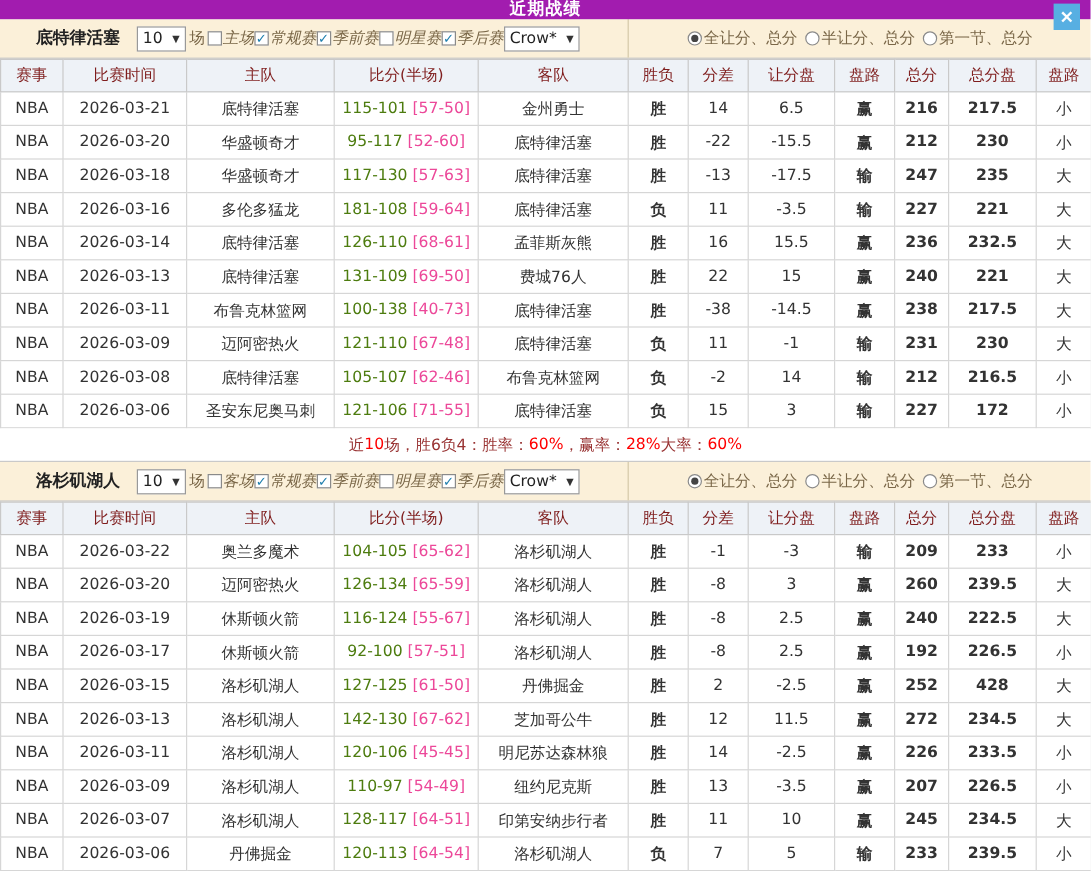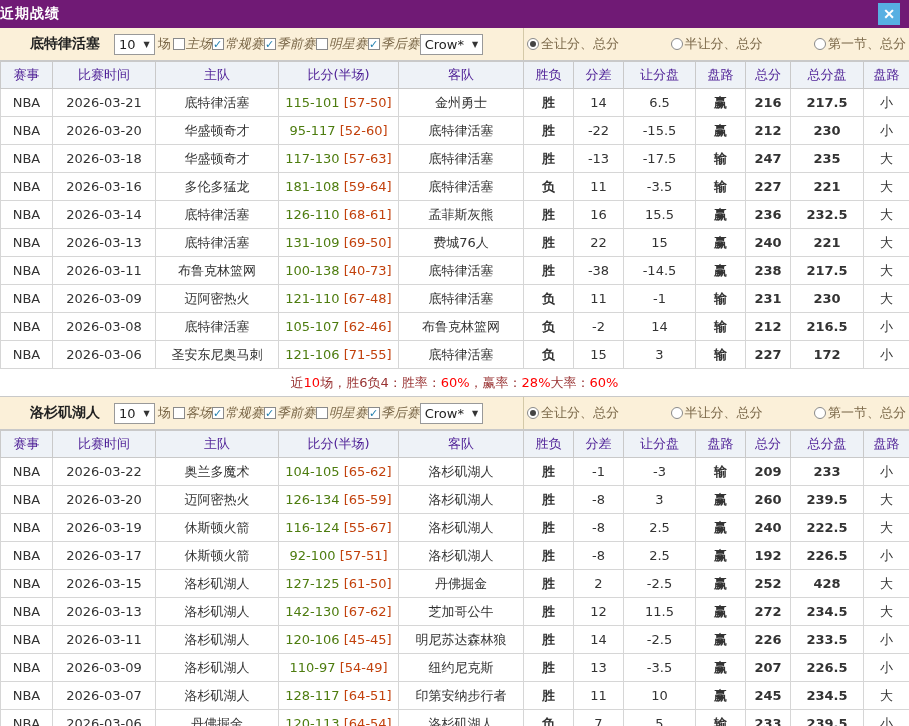--- a/index.html
+++ b/index.html
@@ -2,54 +2,54 @@
 <html><head>
 <meta charset="utf-8">
 <style>
   html,body{margin:0;padding:0;background:#fff;}
   .window{
     width:909px;height:726px;overflow:hidden;position:relative;
     font-family:"DejaVu Sans","Liberation Sans",sans-serif;
     background:#fff;
   }
   
-  .titlebar{height:28px;background:#701a75;display:flex;align-items:center;justify-content:flex-start;position:relative;}
+  .titlebar{height:16px;background:#a21caf;display:flex;align-items:center;justify-content:center;position:relative;}
   .titlebar .title{color:#fff;font-weight:bold;font-size:14px;letter-spacing:1px;}
   .close-btn{
     position:absolute;right:9px;top:3px;width:22px;height:22px;
     background:#57afe2;border:0;padding:0;cursor:pointer;
     color:#fff;font-size:14px;font-weight:bold;line-height:22px;text-align:center;
   }
   
   .filterbar{height:32px;background:#fbf0d9;border-bottom:1px solid #c9c9c9;display:flex;font-size:13px;color:#7a6748;}
   .fb-left{width:523px;box-sizing:border-box;display:flex;align-items:center;padding-left:30px;white-space:nowrap;}
-  .fb-right{flex:1;display:flex;align-items:center;justify-content:space-between;border-left:1px solid #d4c9a8;white-space:nowrap;gap:20px;}
+  .fb-right{flex:1;display:flex;align-items:center;justify-content:center;border-left:1px solid #d4c9a8;white-space:nowrap;}
   .team{font-weight:bold;color:#222;font-size:14px;margin-right:14px;}
   .select{display:inline-flex;align-items:center;background:#fff;border:1px solid #999;height:19px;padding:0 4px;color:#222;cursor:pointer;}
   .select .sel-val{font-size:13px;margin-right:8px;}
   .select .arrow{font-size:8px;color:#333;}
   .unit{margin:0 2px 0 3px;}
   .chk{display:inline-flex;align-items:center;cursor:pointer;margin:0;font-style:italic;}
   .box{width:12px;height:12px;border:1px solid #8a8a8a;background:#fff;font-size:11px;line-height:11px;color:#1f7fae;text-align:center;display:inline-block;box-sizing:border-box;margin-right:1px;font-weight:bold;}
   .radio{display:inline-flex;align-items:center;cursor:pointer;margin:0 3px;}
   .rdot{width:12px;height:12px;border:1px solid #8a8a8a;border-radius:50%;background:#fff;display:inline-block;box-sizing:border-box;position:relative;margin-right:2px;}
   .rdot.sel::after{content:"";position:absolute;left:2px;top:2px;width:6px;height:6px;border-radius:50%;background:#444;}
   
   table.grid{border-collapse:collapse;table-layout:fixed;width:909px;font-size:13px;}
   table.grid th{
-    background:#eef2f7;color:#4c1d95;font-weight:normal;height:26px;
+    background:#eef2f7;color:#7f1d1d;font-weight:normal;height:26px;
     border:1px solid #c9c9c9;padding:0;text-align:center;
   }
   table.grid td{
     height:27px;border:1px solid #d6d6d6;padding:0;text-align:center;color:#333;background:#fff;
     overflow:hidden;white-space:nowrap;
   }
   .t-focus{color:#2d9b2d;}
   .score{font-weight:normal;color:#4d7c0f;}
-  .half{color:#c2410c;}
+  .half{color:#ec4899;}
   .win{color:#e60000;font-weight:bold;}
   .loss{color:#2d9b2d;font-weight:bold;}
   .c-total{color:#3333cc;font-weight:bold;}
   .ou-big{color:#e60000;}
   .ou-small{color:#2d9b2d;}
   
   .summary{height:27px;border-bottom:1px solid #c9c9c9;display:flex;align-items:center;justify-content:center;color:#993333;font-size:13px;background:#fff;}
   .summary .hl{color:#ff0000;}
 </style>
 </head>

